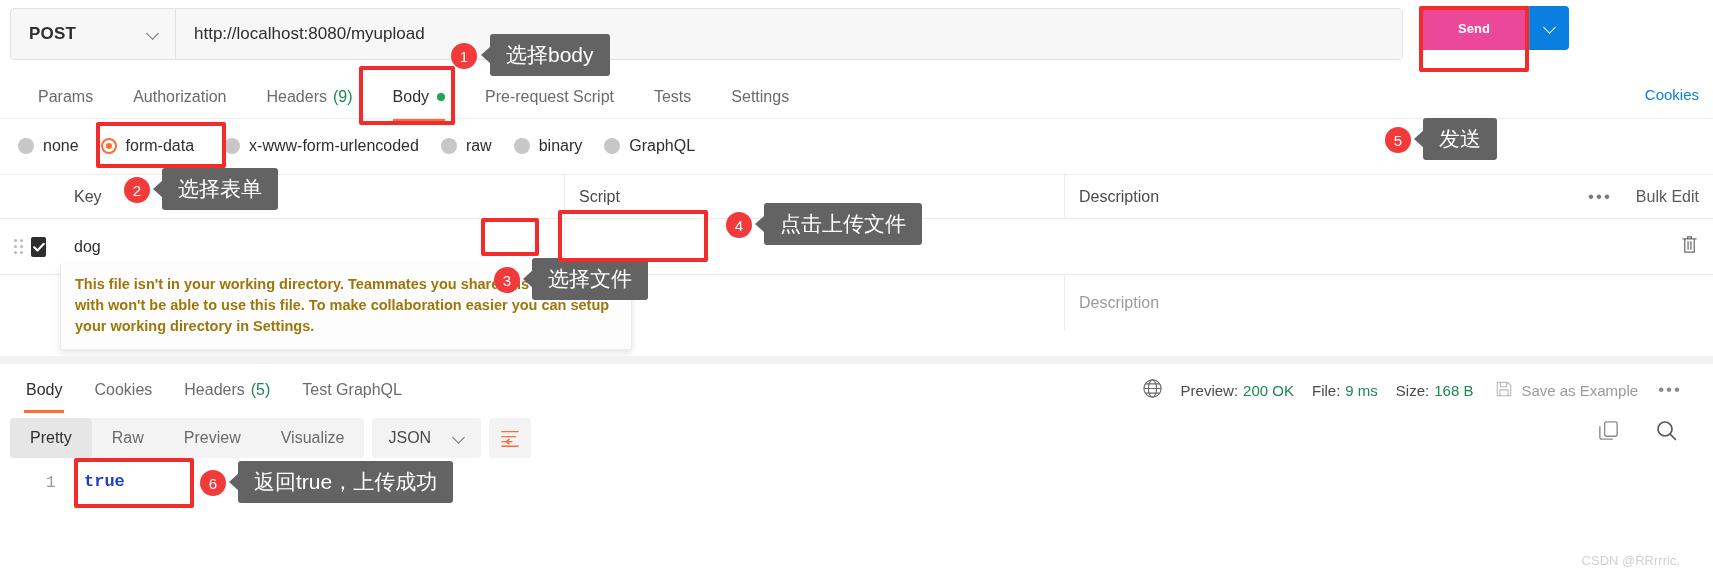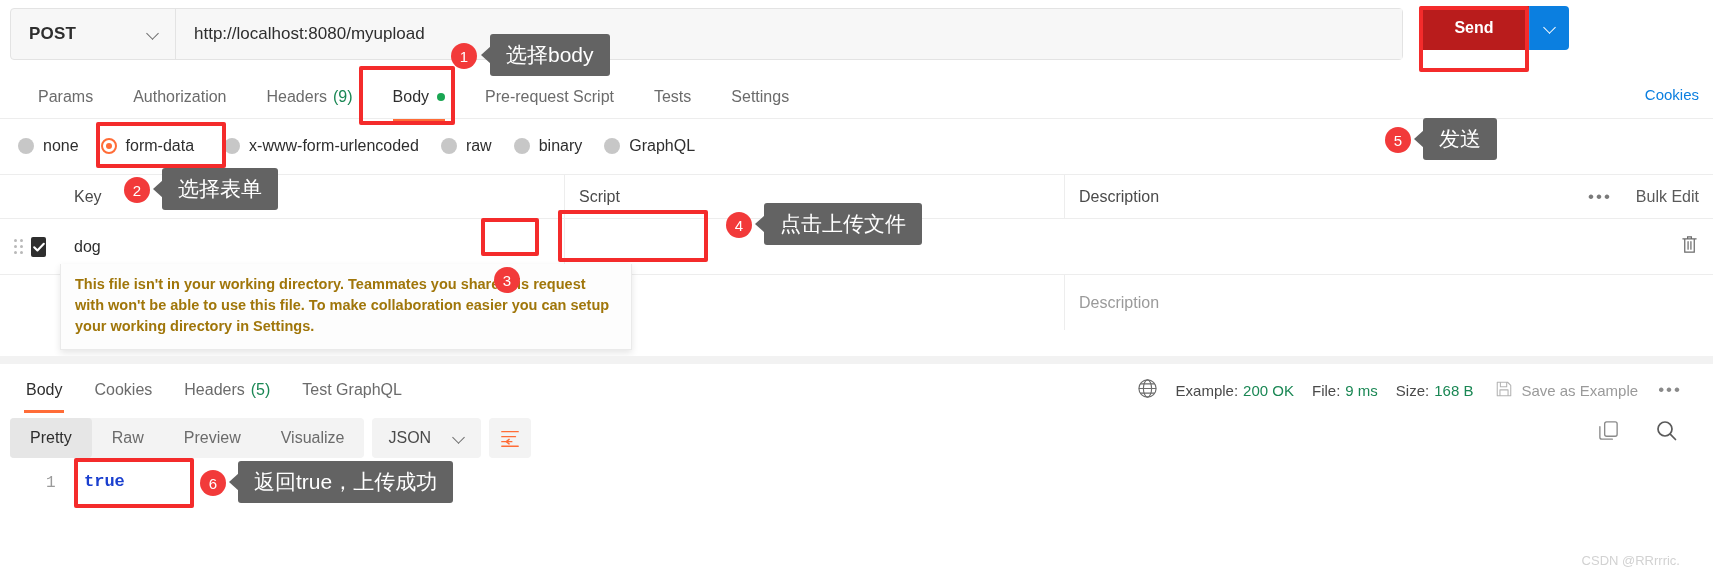--- a/index.html
+++ b/index.html
@@ -29,23 +29,23 @@
     content:""; position:absolute; left:1px; top:1px; width:8px; height:8px;
     border-right:1.6px solid #6b6b6b; border-bottom:1.6px solid #6b6b6b;
     transform:rotate(45deg);
   }
   .url-field {
     flex:1; display:flex; align-items:center; padding-left:18px;
     font-size:17px; color:#2e2e2e; background:#f7f7f7; cursor:text;
   }
   .send-group { position:absolute; left:1419px; top:6px; display:flex; }
   .send-btn {
-    width:110px; height:44px; background:#b91c1c; color:#fff;
+    width:110px; height:44px; background:#ec4899; color:#fff;
     border-radius:4px 0 0 4px; display:flex; align-items:center; justify-content:center;
-    font-size:16px; font-weight:bold; cursor:pointer;
+    font-size:13px; font-weight:bold; cursor:pointer;
   }
   .send-caret {
     width:40px; height:44px; background:#0b7fe0; border-radius:0 4px 4px 0;
     border-left:1px solid #1d8ae8; display:flex; align-items:center; justify-content:center;
     cursor:pointer;
   }
   .send-caret .chev::before { border-color:#fff; }
   .cookies-link {
     position:absolute; right:14px; top:86px; font-size:15px; color:#0b7fe0; cursor:pointer;
   }
@@ -316,21 +316,21 @@
 
   <div class="status-strip">
     <span>
       <svg width="21" height="21" viewBox="0 0 22 22">
         <circle cx="11" cy="11" r="9" stroke="#6b6b6b" stroke-width="1.2" fill="none"></circle>
         <ellipse cx="11" cy="11" rx="4.3" ry="9" stroke="#6b6b6b" stroke-width="1.2" fill="none"></ellipse>
         <path d="M2 11 H20 M3.3 6.2 H18.7 M3.3 15.8 H18.7" stroke="#6b6b6b" stroke-width="1.2" fill="none"></path>
       </svg>
     </span>
     <span class="st-item">
-      <span>Example:</span>
+      <span>Preview:</span>
       <span class="st-val">200 OK</span>
     </span>
     <span class="st-item">
       <span>File:</span>
       <span class="st-val">9 ms</span>
     </span>
     <span class="st-item">
       <span>Size:</span>
       <span class="st-val">168 B</span>
     </span>
@@ -397,20 +397,21 @@
   <div class="hl" style="left:359px; top:66px; width:96px; height:59px;"></div>
   <div class="badge" style="left:451px; top:43px;">1</div>
   <div class="bubble" style="left:490px; top:34px; height:42px;">选择body</div>
 
   <div class="hl" style="left:96px; top:122px; width:130px; height:46px;"></div>
   <div class="badge" style="left:124px; top:177px;">2</div>
   <div class="bubble" style="left:162px; top:168px; height:42px;">选择表单</div>
 
   <div class="hl" style="left:481px; top:218px; width:58px; height:38px;"></div>
   <div class="badge" style="left:494px; top:267px;">3</div>
+  <div class="bubble" style="left:532px; top:258px; height:42px;">选择文件</div>
 
   <div class="hl" style="left:558px; top:210px; width:150px; height:52px;"></div>
   <div class="badge" style="left:726px; top:212px;">4</div>
   <div class="bubble" style="left:764px; top:203px; height:42px;">点击上传文件</div>
 
   <div class="hl" style="left:1419px; top:6px; width:110px; height:66px;"></div>
   <div class="badge" style="left:1385px; top:127px;">5</div>
   <div class="bubble" style="left:1423px; top:118px; height:42px;">发送</div>
 
   <div class="hl" style="left:74px; top:458px; width:120px; height:50px;"></div>

